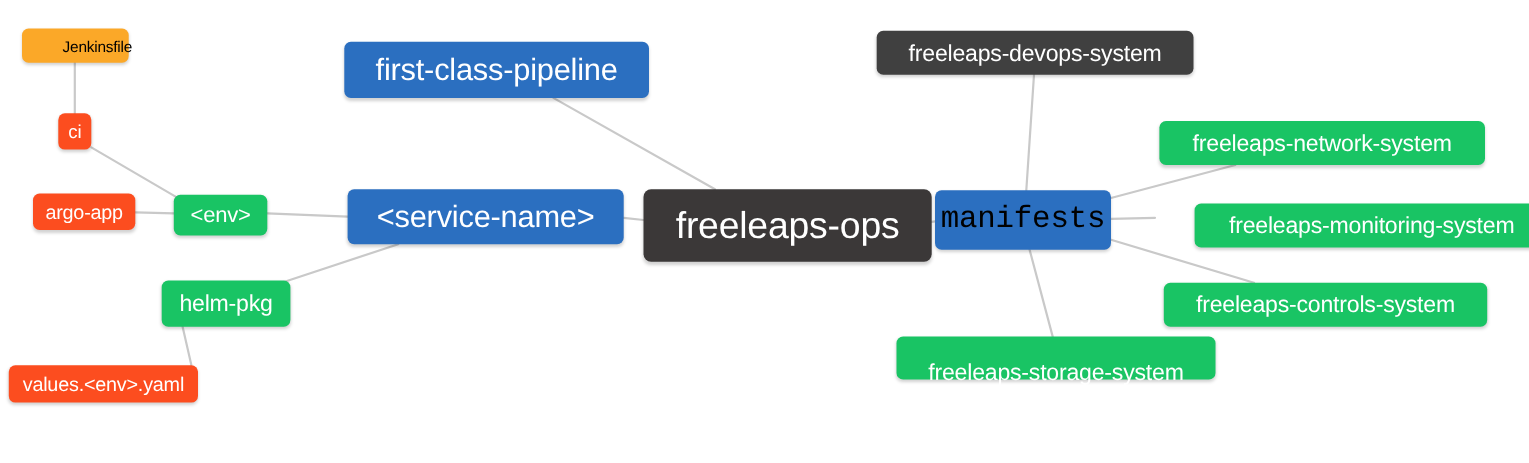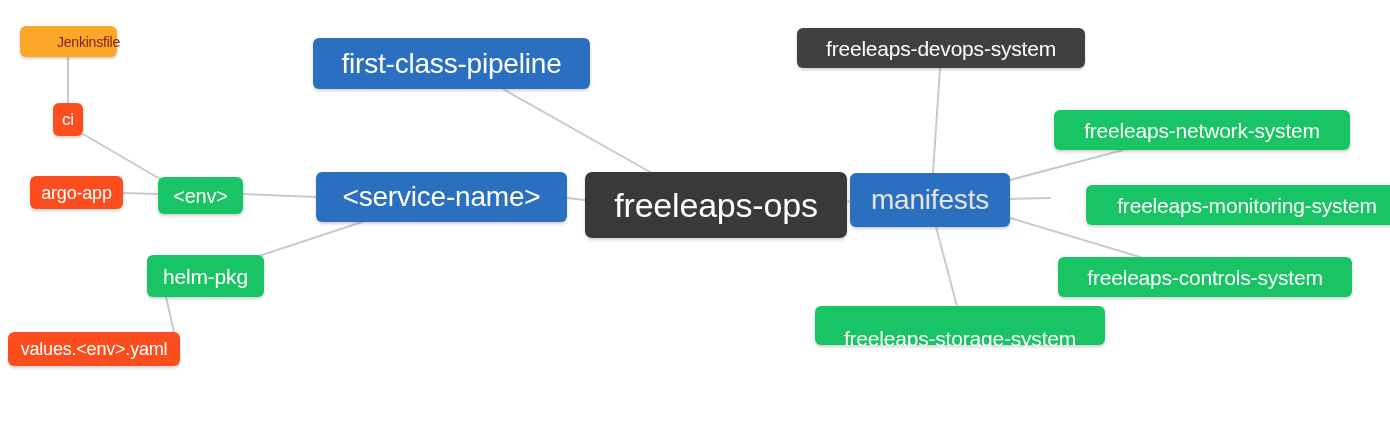--- a/index.html
+++ b/index.html
@@ -61,21 +61,21 @@
       <line x1="567" y1="198" x2="585" y2="200" stroke="#c9c9c9" stroke-width="2" stroke-linecap="round"></line>
       <line x1="845" y1="202" x2="852" y2="201" stroke="#c9c9c9" stroke-width="2" stroke-linecap="round"></line>
       <line x1="933" y1="173" x2="940" y2="68" stroke="#c9c9c9" stroke-width="2" stroke-linecap="round"></line>
       <line x1="1010" y1="180" x2="1123" y2="150" stroke="#c9c9c9" stroke-width="2" stroke-linecap="round"></line>
       <line x1="1010" y1="199" x2="1050" y2="198" stroke="#c9c9c9" stroke-width="2" stroke-linecap="round"></line>
       <line x1="1010" y1="218" x2="1140" y2="257" stroke="#c9c9c9" stroke-width="2" stroke-linecap="round"></line>
       <line x1="936" y1="227" x2="957" y2="306" stroke="#c9c9c9" stroke-width="2" stroke-linecap="round"></line>
     </svg>
   <div class="node-layer">
       <div class="node amber" style="left: 20px; top: 26px; width: 97px; height: 31px; background: rgb(251, 168, 40);">
-        <span class="label" style="font-size: 14px; color: #7f1d1d; margin-left: 40px;">Jenkinsfile</span>
+        <span class="label" style="font-size: 14px; color: #000000; margin-left: 40px;">Jenkinsfile</span>
       </div>
       <div class="node orange" style="left: 53px; top: 103px; width: 30px; height: 33px; background: rgb(252, 77, 31);">
         <span class="label" style="font-size: 17px; color: rgb(255, 255, 255);">ci</span>
       </div>
       <div class="node orange" style="left: 30px; top: 176px; width: 93px; height: 33px; background: rgb(252, 77, 31);">
         <span class="label" style="font-size: 18px; color: rgb(255, 255, 255);">argo-app</span>
       </div>
       <div class="node green" style="left: 158px; top: 177px; width: 85px; height: 37px; background: rgb(25, 196, 100);">
         <span class="label" style="font-size: 20px; color: rgb(255, 255, 255);">&lt;env&gt;</span>
       </div>
@@ -88,21 +88,21 @@
       <div class="node branch" style="left: 313px; top: 38px; width: 277px; height: 51px; background: rgb(43, 111, 192);">
         <span class="label" style="font-size: 28px; color: rgb(255, 255, 255);">first-class-pipeline</span>
       </div>
       <div class="node branch" style="left: 316px; top: 172px; width: 251px; height: 50px; background: rgb(43, 111, 192);">
         <span class="label" style="font-size: 28px; color: rgb(255, 255, 255);">&lt;service-name&gt;</span>
       </div>
       <div class="node root" style="left: 585px; top: 172px; width: 262px; height: 66px; background: rgb(59, 56, 56);">
         <span class="label" style="font-size: 34px; color: rgb(255, 255, 255);">freeleaps-ops</span>
       </div>
       <div class="node branch" style="left: 850px; top: 173px; width: 160px; height: 54px; background: rgb(43, 111, 192);">
-        <span class="label" style="font-size: 28px; color: #e5e5e5;">manifests</span>
+        <span class="label" style="font-size: 28px; color: #000000; font-family: Liberation Mono, monospace;">manifests</span>
       </div>
       <div class="node green" style="left: 797px; top: 28px; width: 288px; height: 40px; background: #404040;">
         <span class="label" style="font-size: 21px; color: rgb(255, 255, 255);">freeleaps-devops-system</span>
       </div>
       <div class="node green" style="left: 1054px; top: 110px; width: 296px; height: 40px; background: rgb(25, 196, 100);">
         <span class="label" style="font-size: 21px; color: rgb(255, 255, 255);">freeleaps-network-system</span>
       </div>
       <div class="node green" style="left: 1050px; top: 185px; width: 322px; height: 40px; background: rgb(25, 196, 100); margin-left: 36px;">
         <span class="label" style="font-size: 21px; color: rgb(255, 255, 255);">freeleaps-monitoring-system</span>
       </div>

